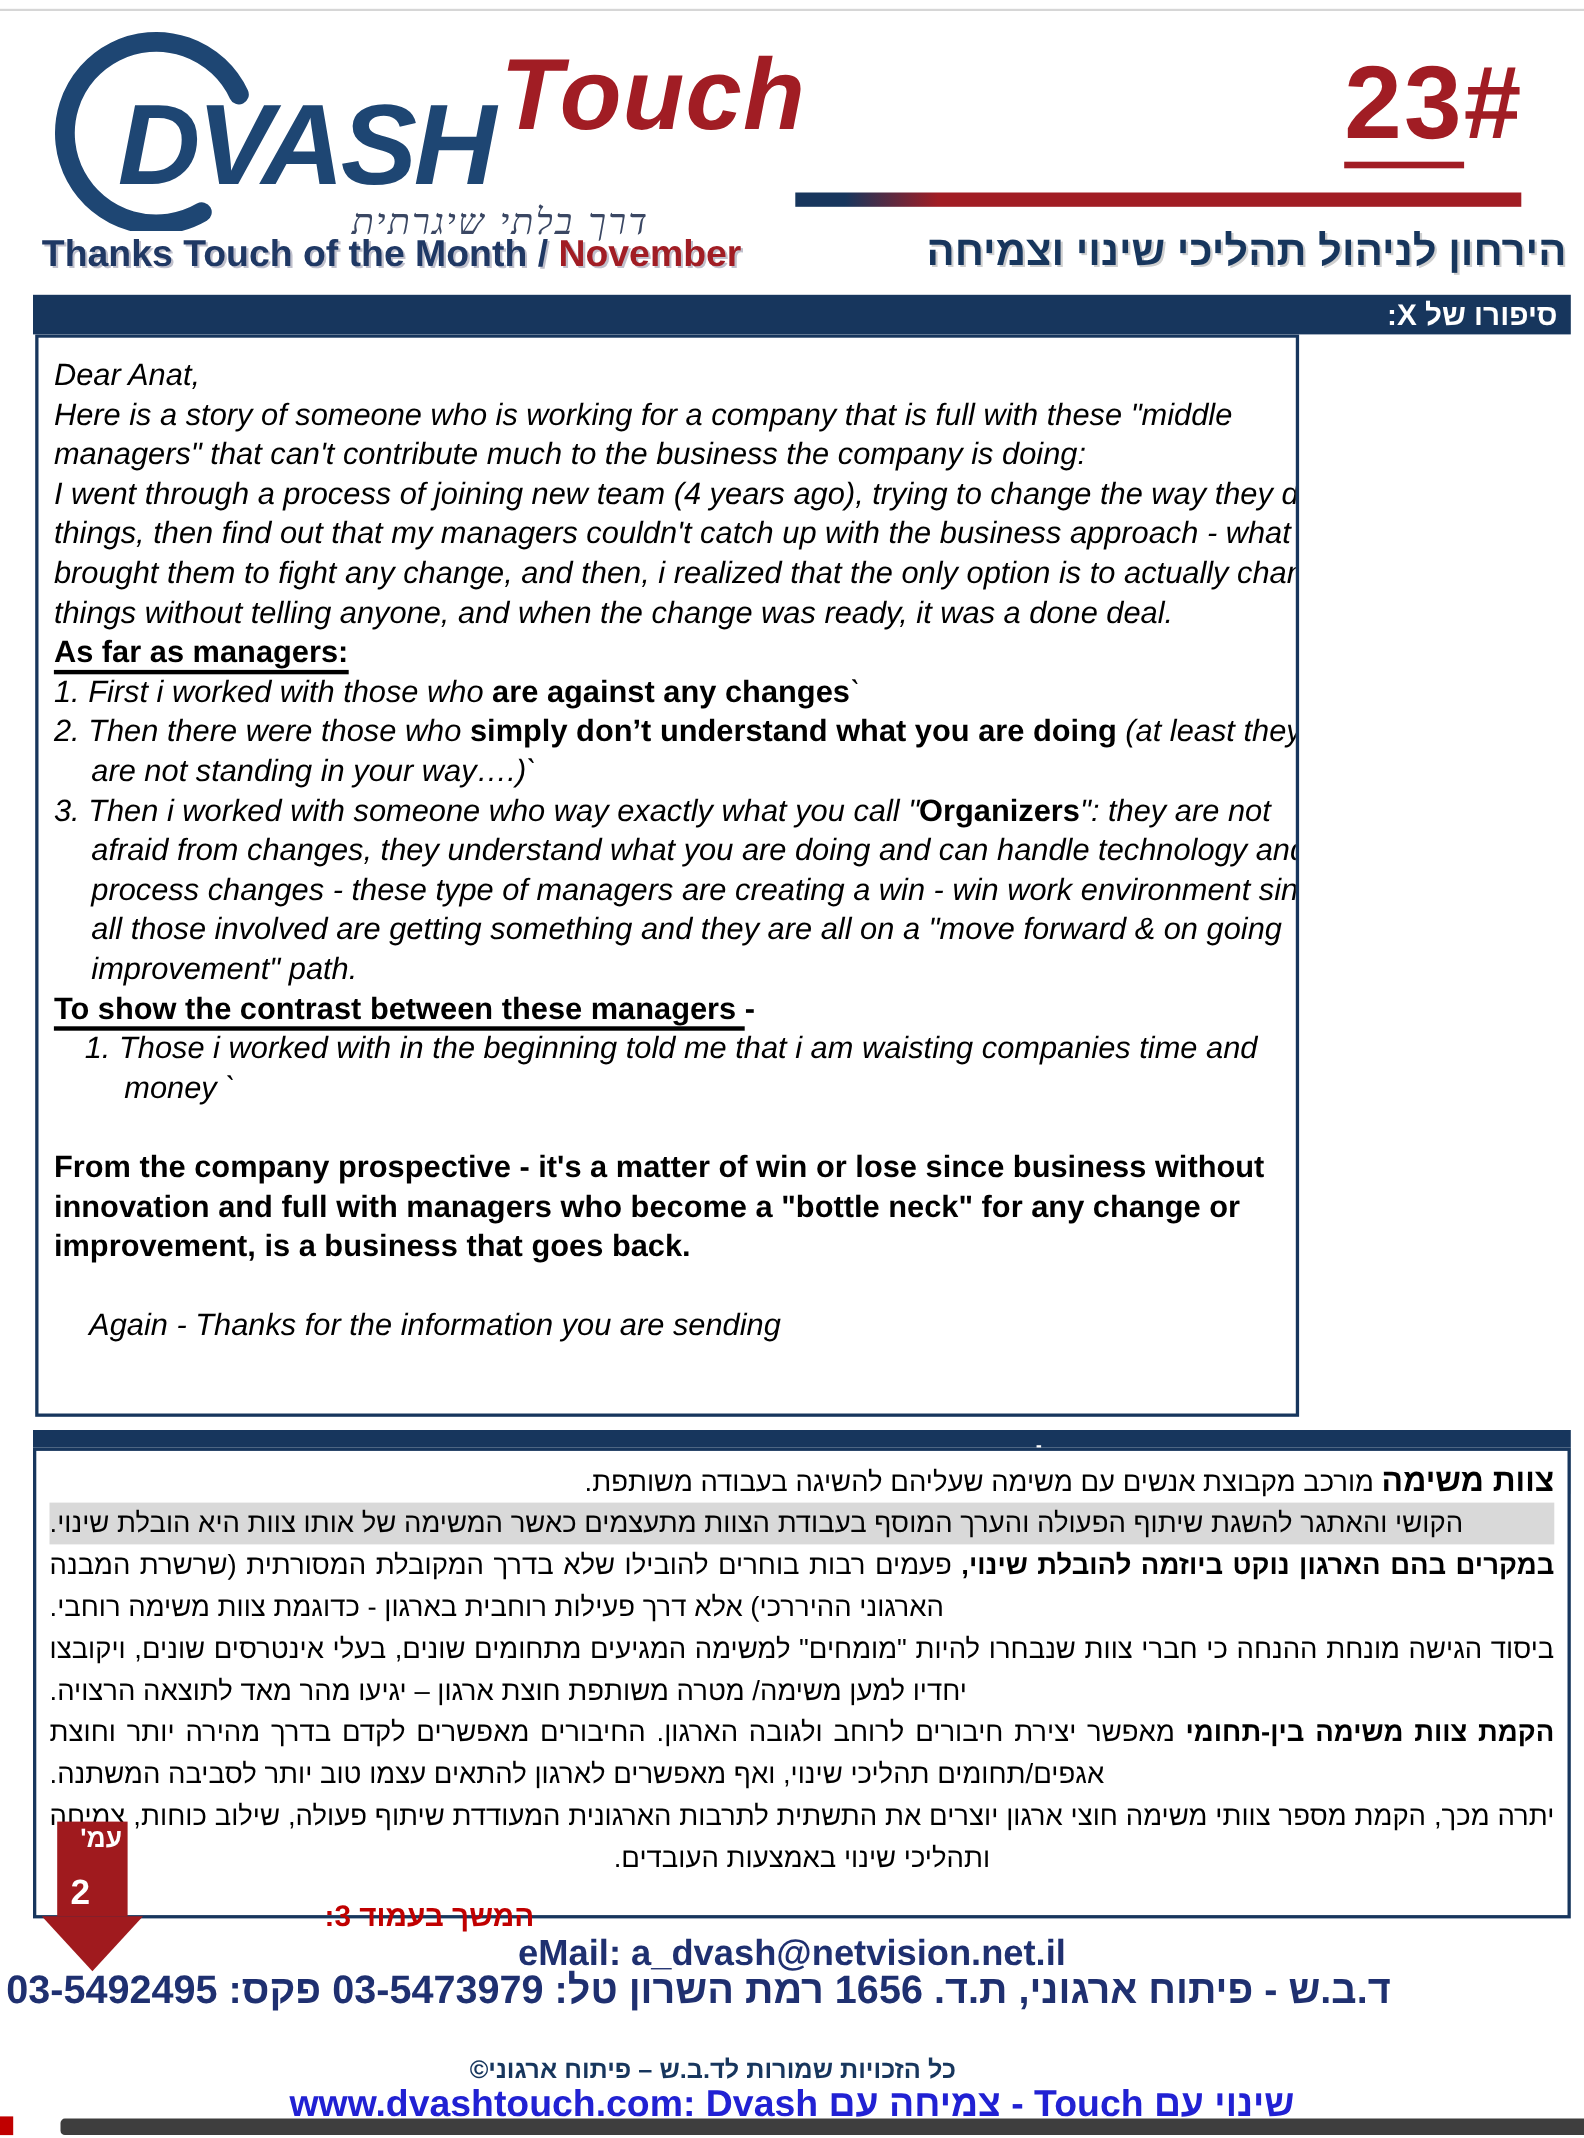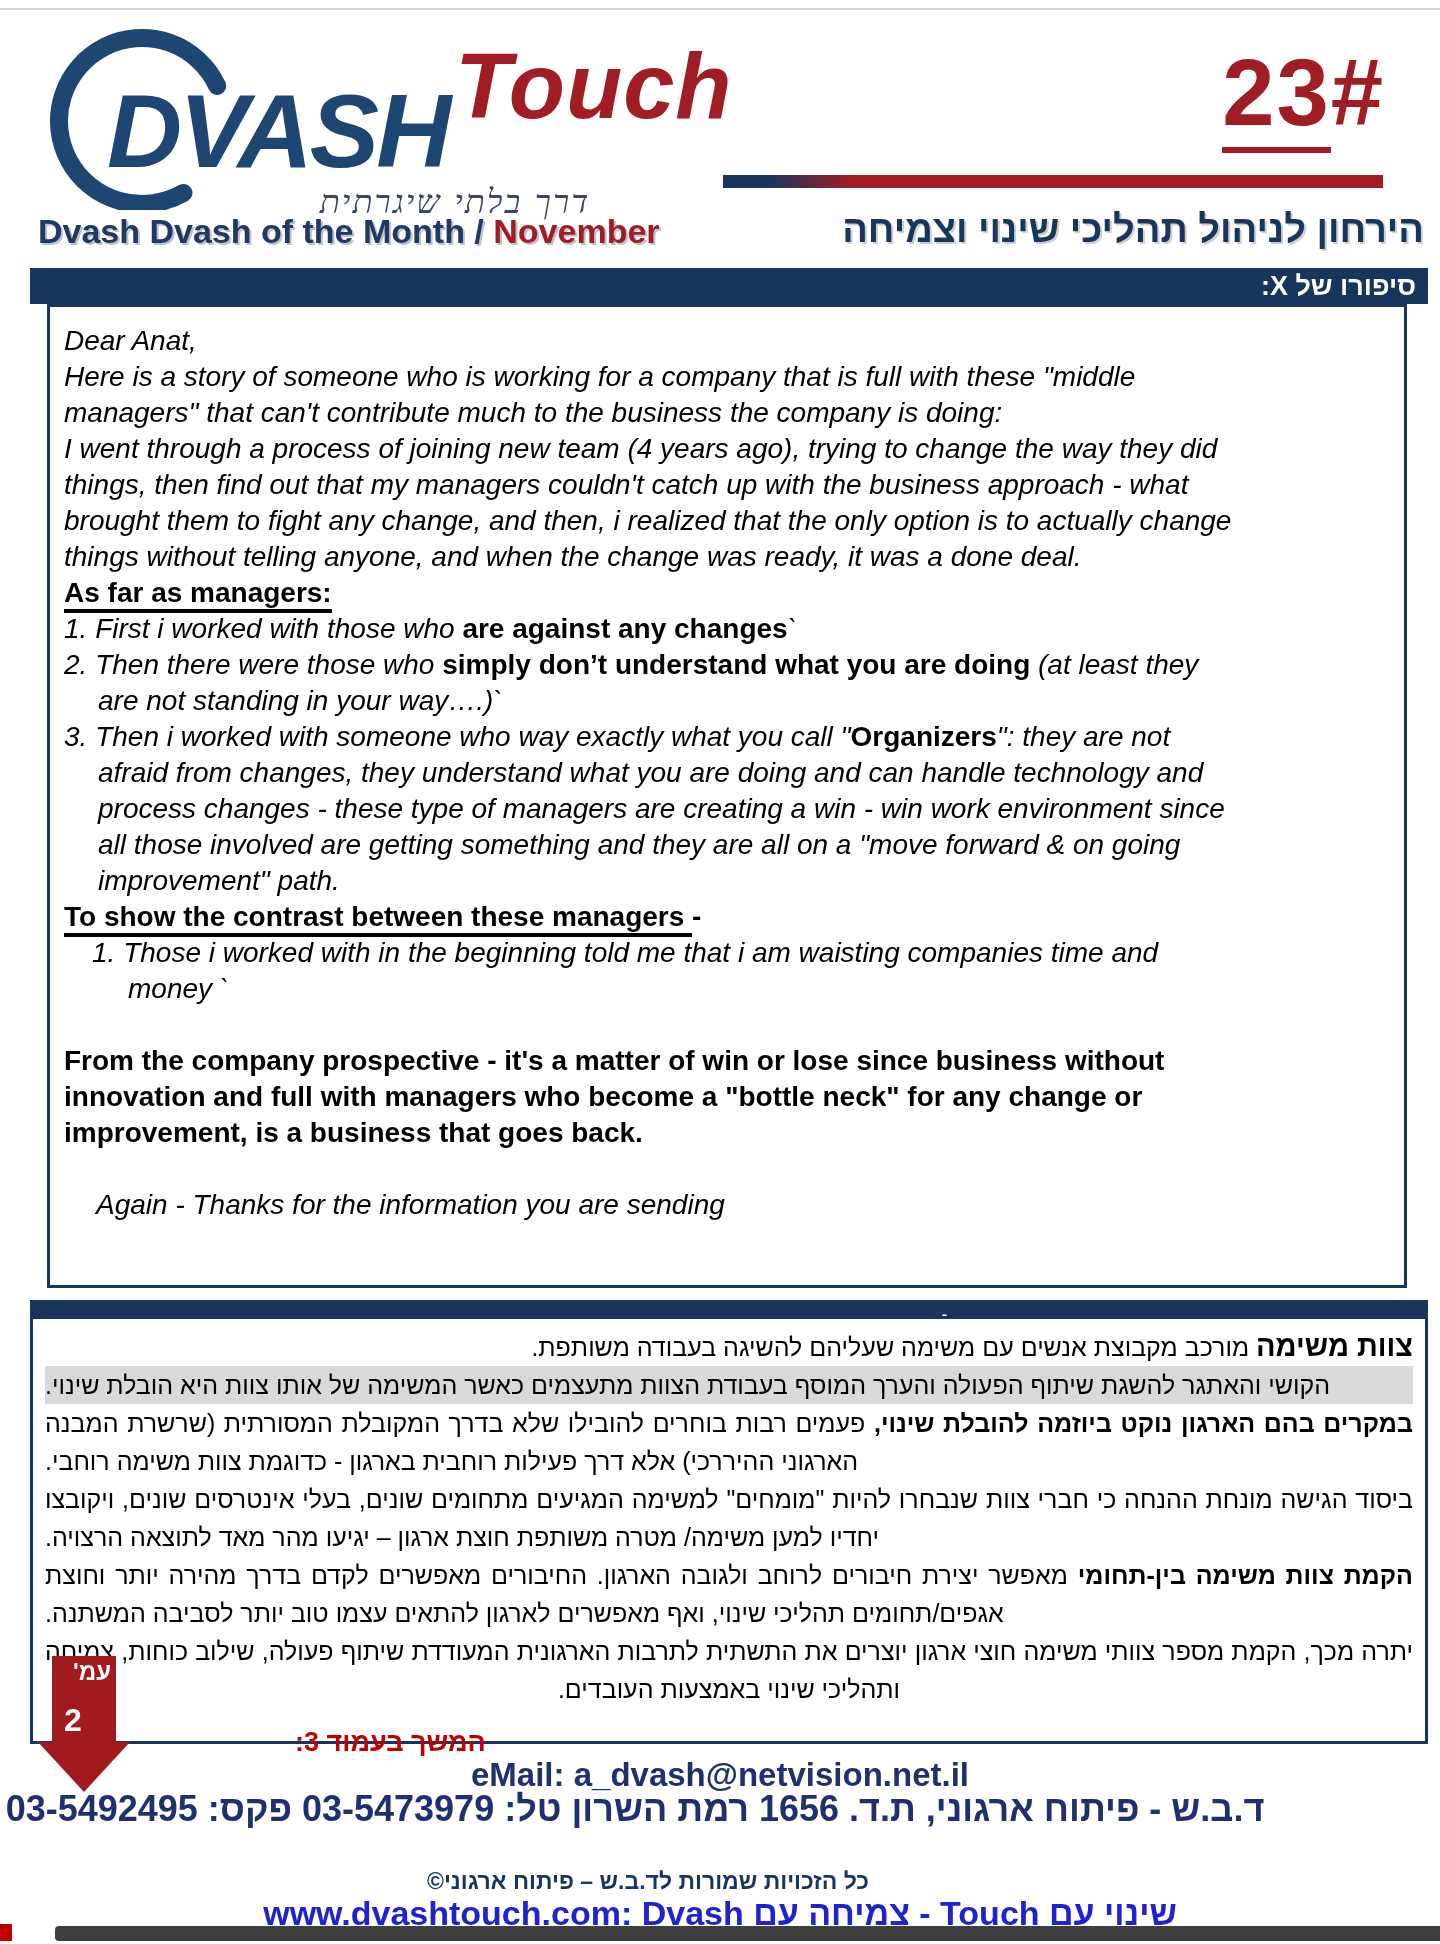--- a/index.html
+++ b/index.html
@@ -26,21 +26,21 @@
            background:linear-gradient(90deg,var(--navy) 0px,var(--navy) 45px,var(--brand-red) 130px,var(--brand-red) 100%);}
   .subtitle{position:absolute;left:38px;top:212px;font-size:34px;font-weight:bold;color:#1f3864;
            text-shadow:2px 2px 0 #c0c0cc;white-space:nowrap;}
   .subtitle .month{color:var(--brand-red);}
   .title-he{position:absolute;right:16px;top:208px;direction:rtl;font-size:38px;font-weight:bold;
            color:var(--navy);text-shadow:2px 2px 0 #cfcfcf;}
 
   
   .story-bar{position:absolute;left:30px;top:268px;width:1398px;height:36px;background:var(--navy);
            color:#fff;direction:rtl;font-size:27px;font-weight:bold;line-height:36px;padding:0 12px;}
-  .story-box{position:absolute;left:47px;top:304px;width:1360px;height:984px;border:3px solid var(--navy);
+  .story-box{position:absolute;left:32px;top:304px;width:1149px;height:984px;border:3px solid var(--navy);
            background:#fff;padding:16px 18px 0 14px;overflow:hidden;}
   .letter{width:1180px;color:#000;}
   .letter .blk{font-size:28px;line-height:36px;}
   .letter .li1{padding-left:34px;text-indent:-34px;}
   .letter .li2{margin-left:28px;padding-left:36px;text-indent:-36px;}
   .letter .pin{padding-left:32px;}
   .letter .gap{height:36px;}
   .run-i{font-style:italic;}
   .run-b{font-weight:bold;font-style:normal;}
   .run-bu{font-weight:bold;font-style:normal;border-bottom:4px solid #000;padding-bottom:1px;}
@@ -87,21 +87,21 @@
   <div class="topline"></div>
 
   <svg class="logo-svg" width="640" height="185" viewBox="0 0 640 185">
     <path d="M138.5 167.9 A83 83 0 1 1 172.2 60.9" fill="none" stroke="#1e4673" stroke-width="18" stroke-linecap="round"></path>
     <text x="62" y="142" font-family="Liberation Sans, DejaVu Sans, sans-serif" font-size="104" font-weight="bold" font-style="italic" letter-spacing="-3" fill="#1e4673">DVASH</text>
   </svg>
   <div class="tagline">דרך בלתי שיגרתית</div>
   <div class="brand-touch">Touch</div>
   <div class="issue"><span class="issue-num">23</span><span>#</span></div>
   <div class="brand-rule"></div>
-  <div class="subtitle"><span>Dvash Dvash of the Month / </span><span class="month">November</span></div>
+  <div class="subtitle"><span>Thanks Touch of the Month / </span><span class="month">November</span></div>
   <div class="title-he">הירחון לניהול תהליכי שינוי וצמיחה</div>
 
   <div class="story-bar">סיפורו של X:</div>
   <div class="story-box">
     <div class="letter">
         <div class="blk p"><span class="run run-i">Dear Anat,</span></div>
         <div class="blk p"><span class="run run-i">Here is a story of someone who is working for a company that is full with these "middle managers" that can't contribute much to the business the company is doing:</span></div>
         <div class="blk p"><span class="run run-i">I went through a process of joining new team (4 years ago), trying to change the way they did things, then find out that my managers couldn't catch up with the business approach - what brought them to fight any change, and then, i realized that the only option is to actually change things without telling anyone, and when the change was ready, it was a done deal.</span></div>
         <div class="blk h"><span class="run run-bu">As far as managers:</span></div>
         <div class="blk li1"><span class="run run-i">1. First i worked with those who </span><span class="run run-b">are against any changes</span><span class="run run-i">`</span></div>

